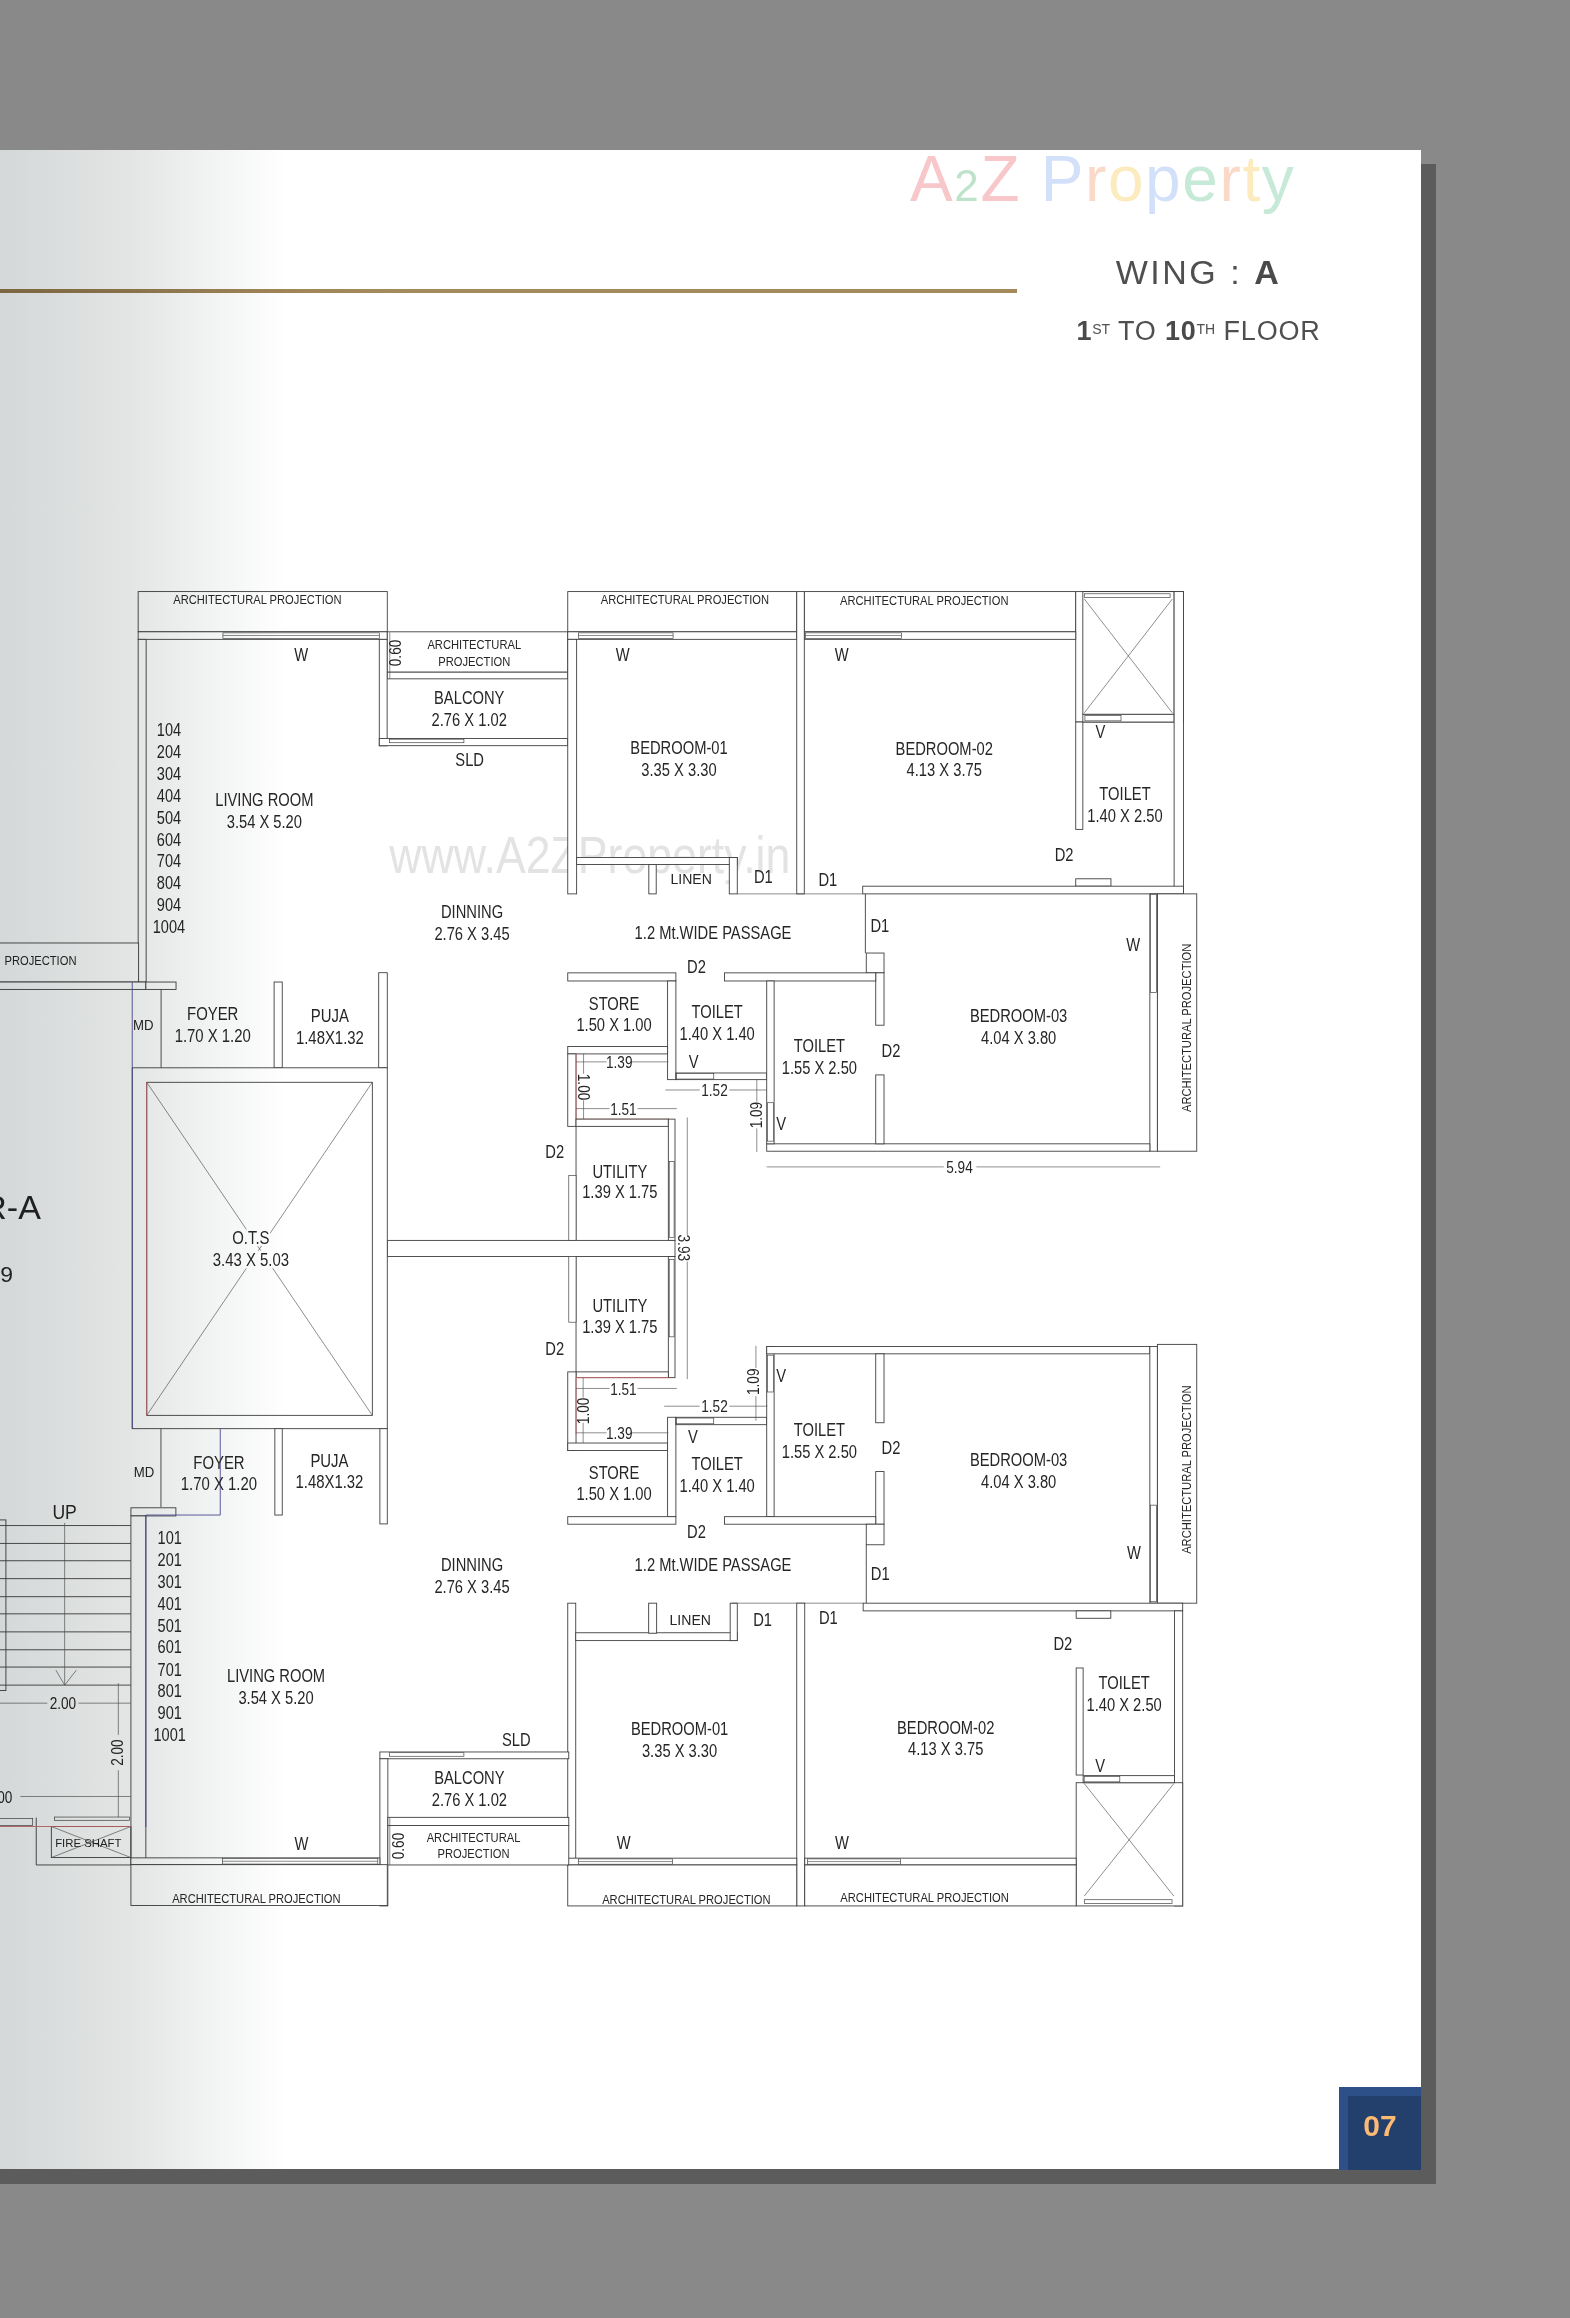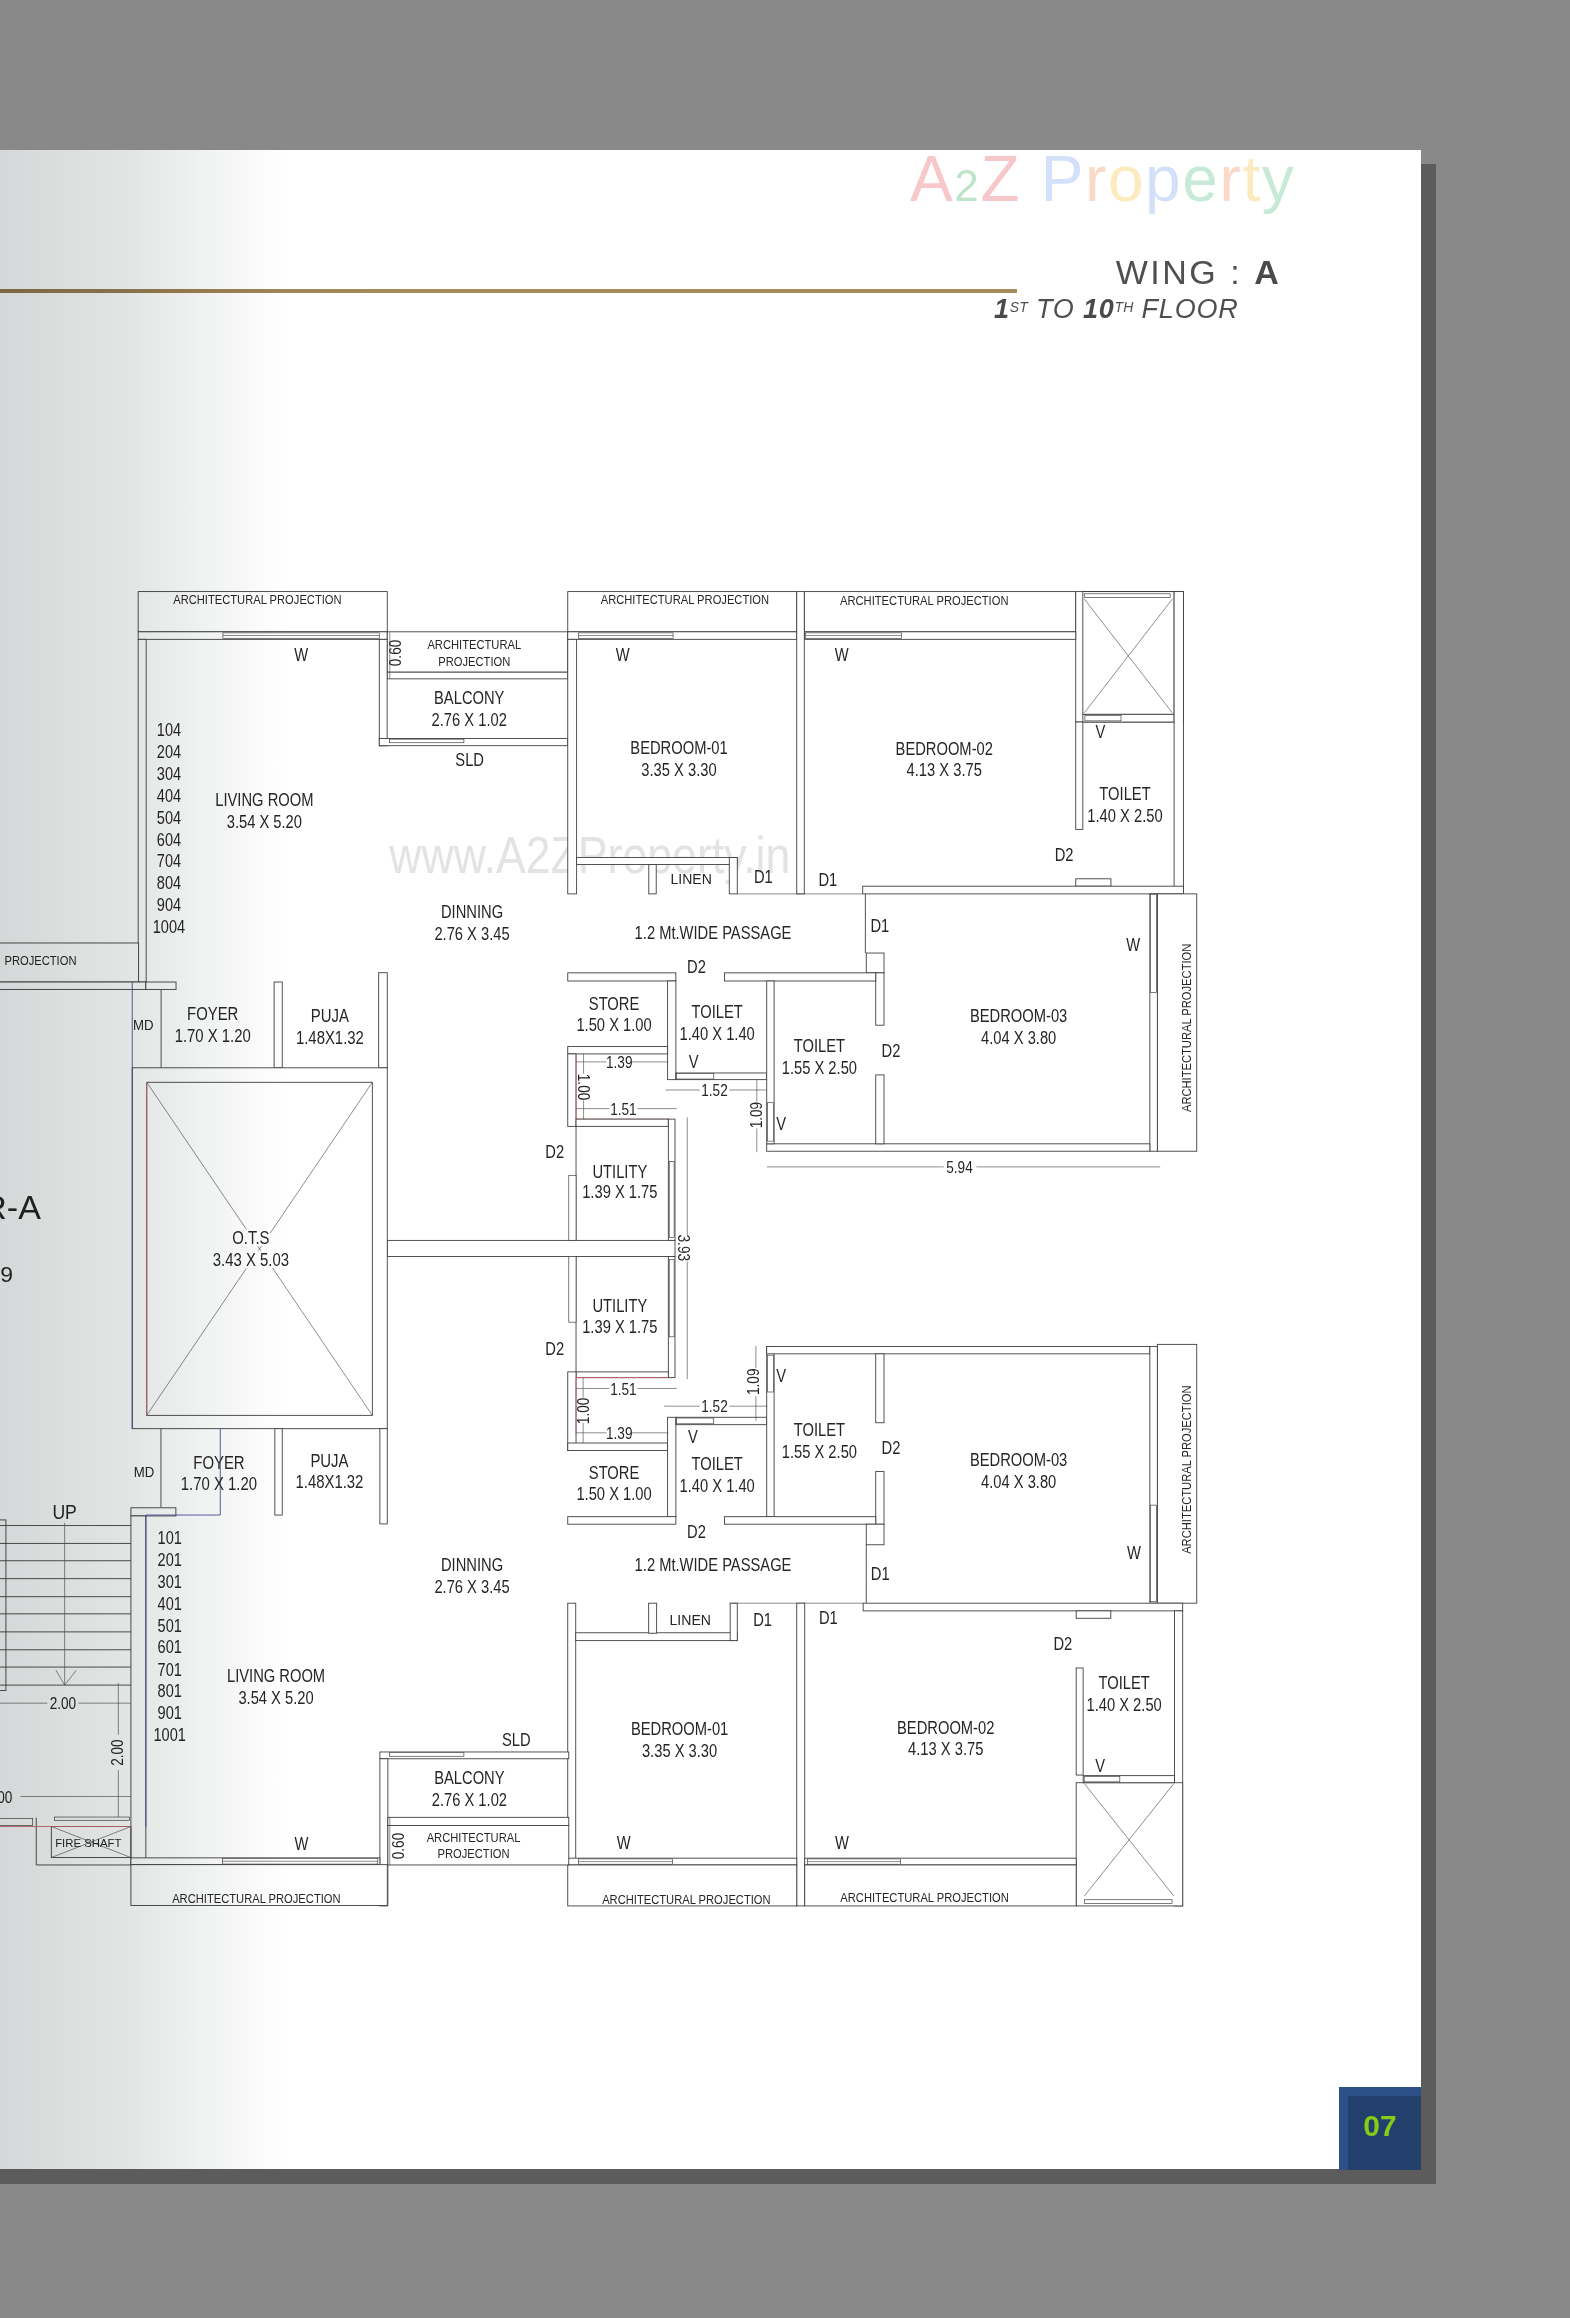--- a/index.html
+++ b/index.html
@@ -8,26 +8,26 @@
   .shadow-r{position:absolute;left:1421px;top:164px;width:14.7px;height:2019px;background:#5c5c5c;}
   .shadow-b{position:absolute;left:0;top:2169px;width:1436px;height:14.7px;background:#5c5c5c;}
   .plan{position:absolute;left:0;top:0;}
   .gold{position:absolute;left:0;top:289px;width:1017px;height:4.1px;background:#a58a5c;
         background-image:linear-gradient(to right,rgba(120,90,50,.35),rgba(255,255,255,0) 40%);}
   .left-shade{position:absolute;left:0;top:150px;width:286px;height:2019px;pointer-events:none;
         background:linear-gradient(to right,#d5d8d8 0%,#e3e5e5 45%,#ffffff 100%);mix-blend-mode:multiply;}
   .wing{position:absolute;left:1035px;top:259px;width:327px;text-align:center;font-size:34px;line-height:26px;
         color:#4f4f4f;letter-spacing:2.5px;white-space:nowrap;}
   .wing b,.floor b{font-weight:bold;color:#4a4a4a;}
-  .floor{position:absolute;left:994px;top:296px;width:409px;font-size:27px;line-height:27px;
-        color:#4f4f4f;letter-spacing:0.8px;white-space:nowrap;font-style:italic;}
+  .floor{position:absolute;left:994px;top:318px;width:409px;text-align:center;font-size:27px;line-height:27px;
+        color:#4f4f4f;letter-spacing:0.8px;white-space:nowrap;}
   .floor sup{font-size:14px;vertical-align:top;position:relative;top:-2.5px;letter-spacing:0;}
   .badge{position:absolute;left:1339px;top:2087px;width:82px;height:83px;background:#2d5089;}
   .badge-inner{position:absolute;left:9px;top:9px;right:0;bottom:0;background:#233f6b;}
-  .badge-num{position:absolute;left:0;top:24px;width:82px;text-align:center;color:#84cc16;font-weight:bold;
+  .badge-num{position:absolute;left:0;top:24px;width:82px;text-align:center;color:#fdba74;font-weight:bold;
         font-size:30px;line-height:30px;}
   .brand{position:absolute;left:910px;top:136px;font-size:64px;line-height:86px;font-weight:normal;white-space:nowrap;
         letter-spacing:1.6px;}
   .brand .sub{font-size:44px;}
   .brand .gap{display:inline-block;width:19.6px;}
   svg text{font-family:"Liberation Sans",sans-serif;fill:#262626;text-anchor:middle;font-size:12px;}
   svg text.sm{font-size:9px;}
   svg text.ln{font-size:9.5px;}
   svg text.md{font-size:10.5px;}
   svg text.fn{font-size:12.3px;}

